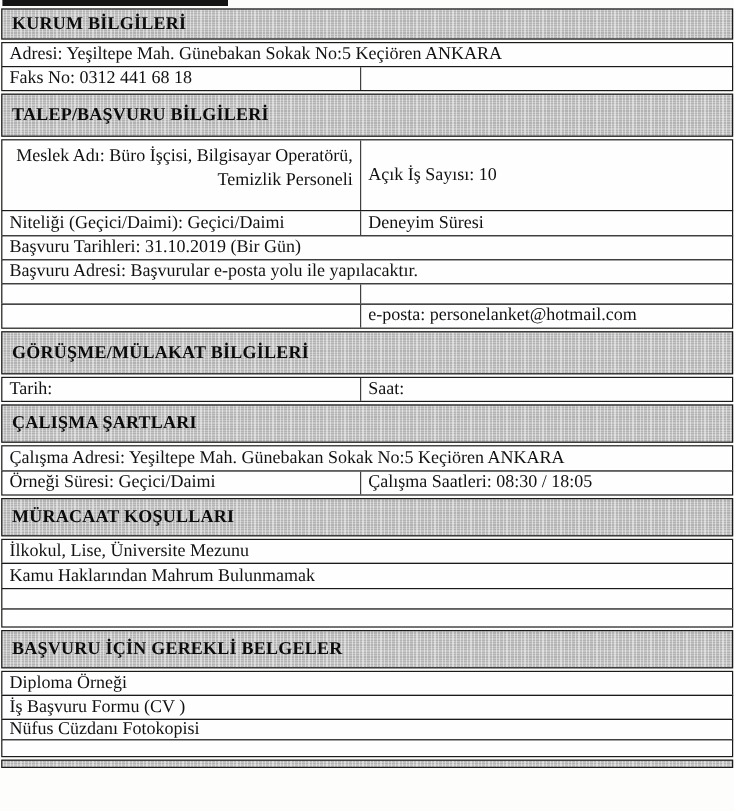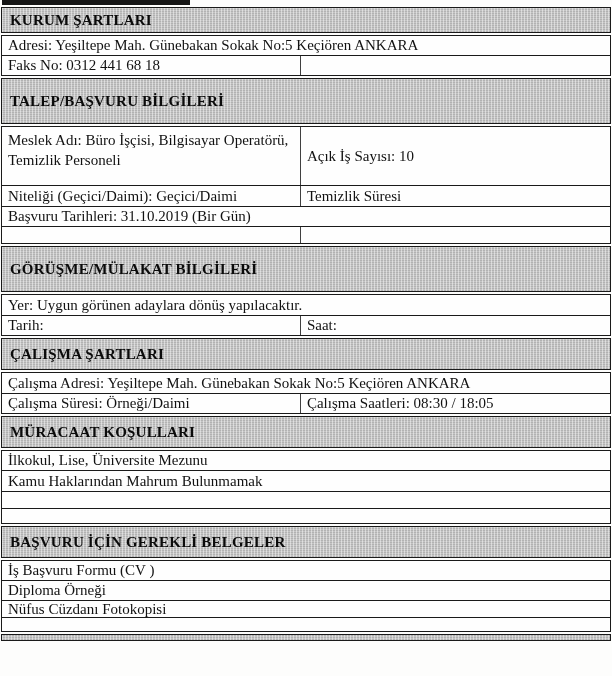--- a/index.html
+++ b/index.html
@@ -30,21 +30,21 @@
     font-weight:700;
     font-size:15px;
     letter-spacing:.2px;
     color:#0b0b0b;
     background-color:#c6c6c6;
     background-image:
       repeating-linear-gradient(90deg, rgba(255,255,255,.45) 0 1px, rgba(0,0,0,0) 1px 3px),
       repeating-linear-gradient(0deg, rgba(0,0,0,.10) 0 1px, rgba(0,0,0,0) 1px 2px);
   }
   .band.h26{height:26px;}
-  .band.h31{height:46px;}
+  .band.h31{height:36px;}
   .band.h32{height:32px;}
   .rows .row + .row{margin-top:-1px;}
   .row{
     box-sizing:border-box;
     border:1px solid #1a1a1a;
     background:#fefefe;
     display:flex;
     align-items:stretch;
   }
   .h15{height:15px}.h16{height:16px}.h18{height:18px}.h20{height:18px}
@@ -59,20 +59,21 @@
     overflow:hidden;
   }
   .row.full .cell{width:100%;}
   .row.two .cell-l{width:49%;}
   .row.two .cell-r{flex:1;border-left:1px solid #404040;}
   .row.h60 .cell-l{
     align-items:flex-start;
     padding-top:3px;
     white-space:normal;
     line-height:1.35;
+    text-align:right;
   }
   .cell.tight{font-size:14.2px;letter-spacing:-0.1px;}
   .bottom-strip{
     box-sizing:border-box;
     margin-top:2px;
     height:7px;
     border:1px solid #1a1a1a;
     background-color:#c6c6c6;
     background-image:
       repeating-linear-gradient(90deg, rgba(255,255,255,.45) 0 1px, rgba(0,0,0,0) 1px 3px),
@@ -80,21 +81,21 @@
   }
 </style>
 </head>
 <body>
 
 <div class="page">
 
   <div class="top-bar"></div>
 
   <div class="band h26">
-    <span>KURUM ŞARTLARI</span>
+    <span>KURUM BİLGİLERİ</span>
   </div>
   <div class="rows">
     <div class="row full h21">
       <div class="cell">Adresi: Yeşiltepe Mah. Günebakan Sokak No:5 Keçiören ANKARA</div>
     </div>
     <div class="row two h21">
       <div class="cell cell-l">Faks No: 0312 441 68 18</div>
       <div class="cell cell-r"></div>
     </div>
   </div>
@@ -102,53 +103,57 @@
   <div class="band h31">
     <span>TALEP/BAŞVURU BİLGİLERİ</span>
   </div>
   <div class="rows">
     <div class="row two h60">
       <div class="cell cell-l">Meslek Adı: Büro İşçisi, Bilgisayar Operatörü, Temizlik Personeli</div>
       <div class="cell cell-r">Açık İş Sayısı: 10</div>
     </div>
     <div class="row two h22">
       <div class="cell cell-l">Niteliği (Geçici/Daimi): Geçici/Daimi</div>
-      <div class="cell cell-r">Temizlik Süresi</div>
+      <div class="cell cell-r">Deneyim Süresi</div>
     </div>
     <div class="row full h21">
       <div class="cell">Başvuru Tarihleri: 31.10.2019 (Bir Gün)</div>
     </div>
+    <div class="row full h21">
+      <div class="cell">Başvuru Adresi: Başvurular e-posta yolu ile yapılacaktır.</div>
+    </div>
     <div class="row two h18">
       <div class="cell cell-l"></div>
       <div class="cell cell-r"></div>
+    </div>
+    <div class="row two h21">
+      <div class="cell cell-l"></div>
+      <div class="cell cell-r">e-posta: personelanket@hotmail.com</div>
     </div>
   </div>
 
   <div class="band h31">
     <span>GÖRÜŞME/MÜLAKAT BİLGİLERİ</span>
   </div>
   <div class="rows">
-    <div class="row full h22">
-      <div class="cell">Yer: Uygun görünen adaylara dönüş yapılacaktır.</div>
-    </div>
     <div class="row two h21">
       <div class="cell cell-l">Tarih:</div>
       <div class="cell cell-r">Saat:</div>
     </div>
   </div>
 
   <div class="band h32">
     <span>ÇALIŞMA ŞARTLARI</span>
   </div>
   <div class="rows">
     <div class="row full h22">
       <div class="cell">Çalışma Adresi: Yeşiltepe Mah. Günebakan Sokak No:5 Keçiören ANKARA</div>
     </div>
     <div class="row two h21">
-      <div class="cell cell-l">Çalışma Süresi: Örneği/Daimi</div>
+      <div class="cell cell-l">Örneği Süresi: Geçici/Daimi</div>
       <div class="cell cell-r">Çalışma Saatleri: 08:30 / 18:05</div>
     </div>
   </div>
 
   <div class="band h32">
     <span>MÜRACAAT KOŞULLARI</span>
   </div>
   <div class="rows">
     <div class="row full h21">
       <div class="cell">İlkokul, Lise, Üniversite Mezunu</div>
@@ -162,24 +167,24 @@
     <div class="row full h16">
       <div class="cell"></div>
     </div>
   </div>
 
   <div class="band h32">
     <span>BAŞVURU İÇİN GEREKLİ BELGELER</span>
   </div>
   <div class="rows">
     <div class="row full h21">
-      <div class="cell">İş Başvuru Formu (CV )</div>
+      <div class="cell">Diploma Örneği</div>
     </div>
     <div class="row full h21">
-      <div class="cell">Diploma Örneği</div>
+      <div class="cell">İş Başvuru Formu (CV )</div>
     </div>
     <div class="row full h20">
       <div class="cell">Nüfus Cüzdanı Fotokopisi</div>
     </div>
     <div class="row full h15">
       <div class="cell"></div>
     </div>
   </div>
 
   <div class="bottom-strip"></div>

